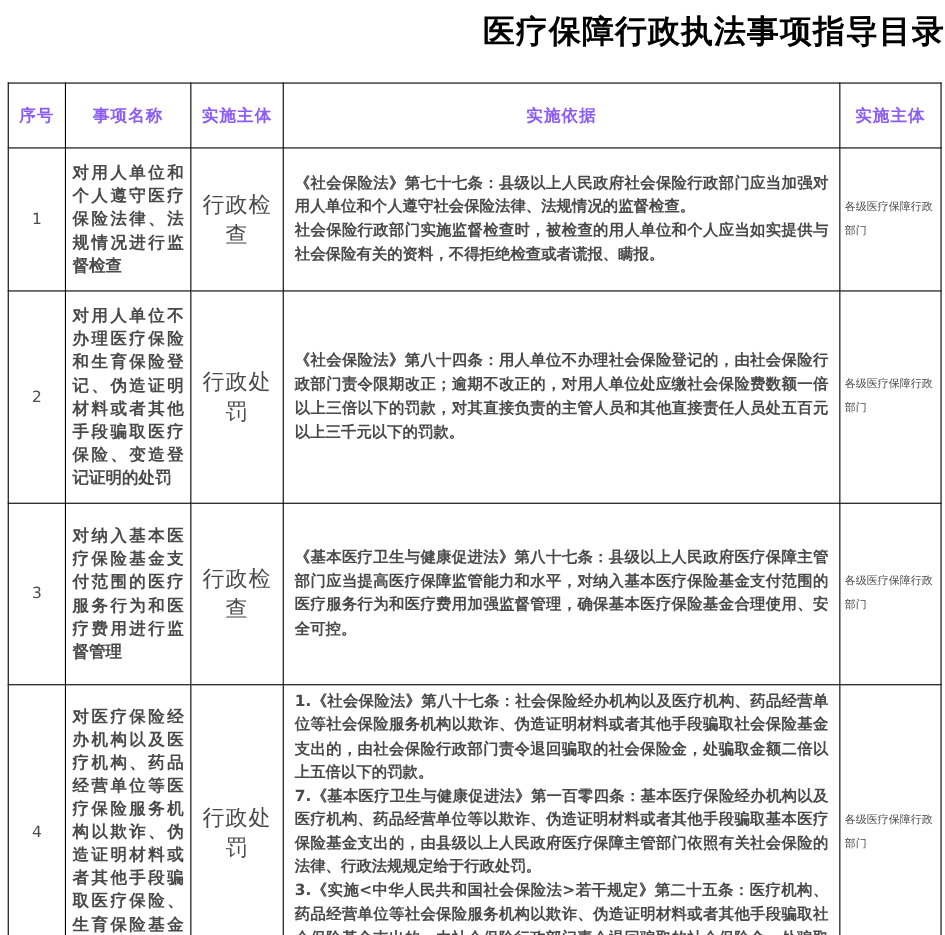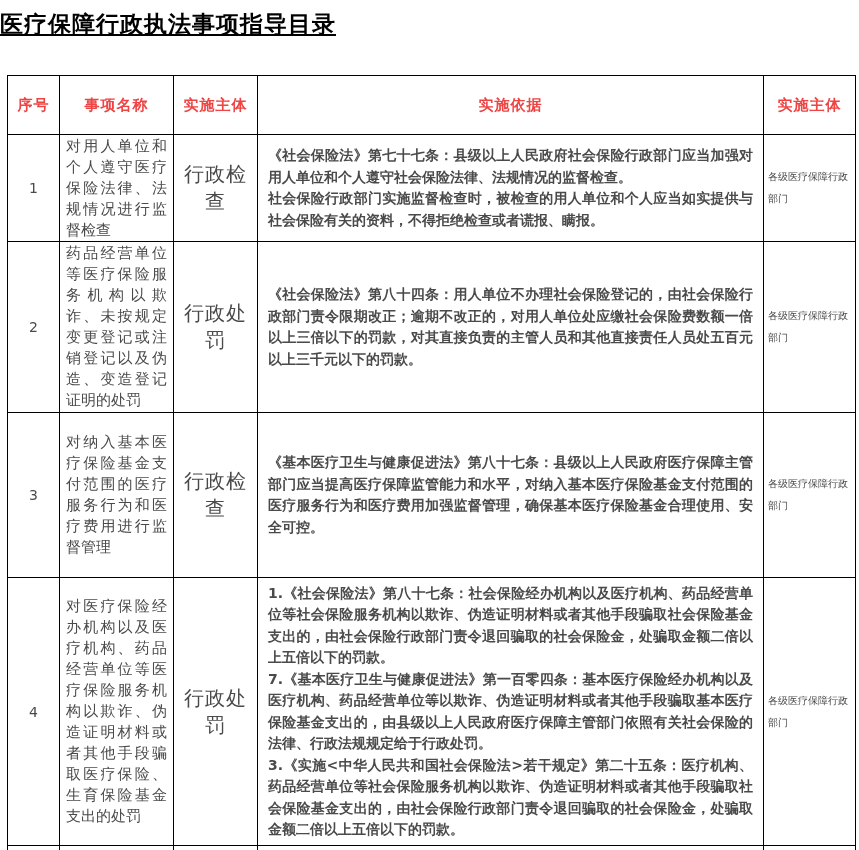--- a/index.html
+++ b/index.html
@@ -5,49 +5,49 @@
   * { box-sizing: border-box; }
   html, body { margin: 0; padding: 0; }
   body {
     width: 859px; height: 850px; background: #ffffff;
     font-family: "DejaVu Sans", "Liberation Sans", sans-serif;
     overflow: hidden;
   }
   .page { position: relative; width: 859px; height: 850px; overflow: hidden; background: #fff; }
   .doc-title {
     margin: 0; padding-top: 9px;
-    text-align: left; font-size: 23px; font-weight: 700;
-    color: #000; letter-spacing: 1px; text-decoration: underline;
+    text-align: right; font-size: 29px; font-weight: 700;
+    color: #000; letter-spacing: 1px;
   }
   table.catalog {
     position: absolute; left: 7px; top: 75px; width: 848px;
     border-collapse: collapse; table-layout: fixed;
     color: #4a4a4a;
   }
   .catalog th, .catalog td {
     border: 1px solid #000; padding: 0; overflow: hidden;
   }
   .catalog th {
-    color: #ef4444; font-size: 15px; font-weight: 700;
+    color: #8b5cf6; font-size: 15px; font-weight: 700;
     text-align: center; vertical-align: middle; letter-spacing: 1px;
   }
   tr.hdr   { height: 59px; }
   tr.r1    { height: 107px; }
   tr.r2    { height: 171px; }
   tr.r3    { height: 165px; }
   tr.r4    { height: 268px; }
   tr.partial { height: 12px; }
   td.c-no {
     text-align: center; vertical-align: middle;
     font-size: 14px; color: #4a4a4a;
   }
   td.c-name {
-    vertical-align: middle; padding: 0 6px;
+    vertical-align: middle; padding: 12px 6px;
     font-size: 15px; line-height: 21px;
-    text-align: justify; text-align-last: left;
+    text-align: justify; text-align-last: left; font-weight: bold;
   }
   td.c-type {
     text-align: center; vertical-align: middle;
     font-size: 20px; letter-spacing: 1px;
   }
   td.c-basis {
     vertical-align: middle; padding: 0 10px;
     font-size: 14px; line-height: 21.5px;
     text-align: justify; text-align-last: left; font-weight: bold;
   }
@@ -88,21 +88,21 @@
       <td class="c-type">行政检查</td>
       <td class="c-basis">
         <p>《社会保险法》第七十七条：县级以上人民政府社会保险行政部门应当加强对用人单位和个人遵守社会保险法律、法规情况的监督检查。</p>
         <p>社会保险行政部门实施监督检查时，被检查的用人单位和个人应当如实提供与社会保险有关的资料，不得拒绝检查或者谎报、瞒报。</p>
       </td>
       <td class="c-subject">各级医疗保障行政部门</td>
     </tr>
 
     <tr class="r2">
       <td class="c-no">2</td>
-      <td class="c-name">药品经营单位等医疗保险服务机构以欺诈、未按规定变更登记或注销登记以及伪造、变造登记证明的处罚</td>
+      <td class="c-name">对用人单位不办理医疗保险和生育保险登记、伪造证明材料或者其他手段骗取医疗保险、变造登记证明的处罚</td>
       <td class="c-type">行政处罚</td>
       <td class="c-basis">
         <p>《社会保险法》第八十四条：用人单位不办理社会保险登记的，由社会保险行政部门责令限期改正；逾期不改正的，对用人单位处应缴社会保险费数额一倍以上三倍以下的罚款，对其直接负责的主管人员和其他直接责任人员处五百元以上三千元以下的罚款。</p>
       </td>
       <td class="c-subject">各级医疗保障行政部门</td>
     </tr>
 
     <tr class="r3">
       <td class="c-no">3</td>
       <td class="c-name">对纳入基本医疗保险基金支付范围的医疗服务行为和医疗费用进行监督管理</td>

